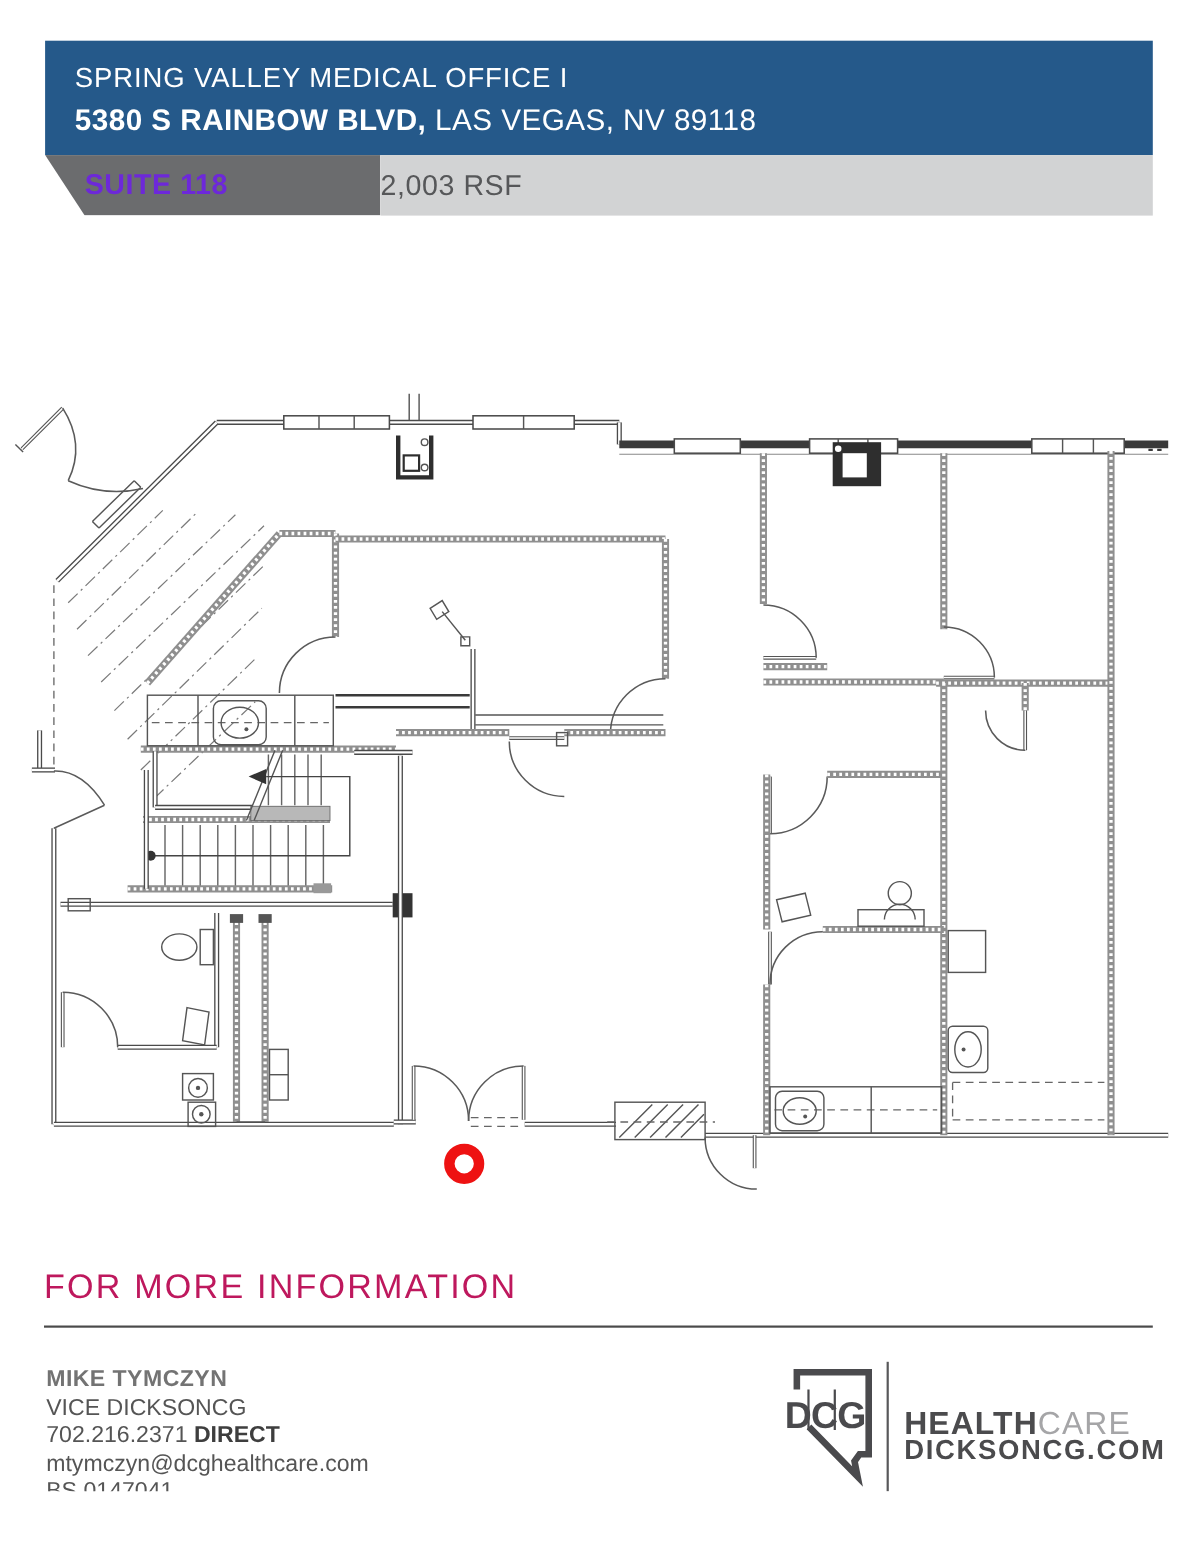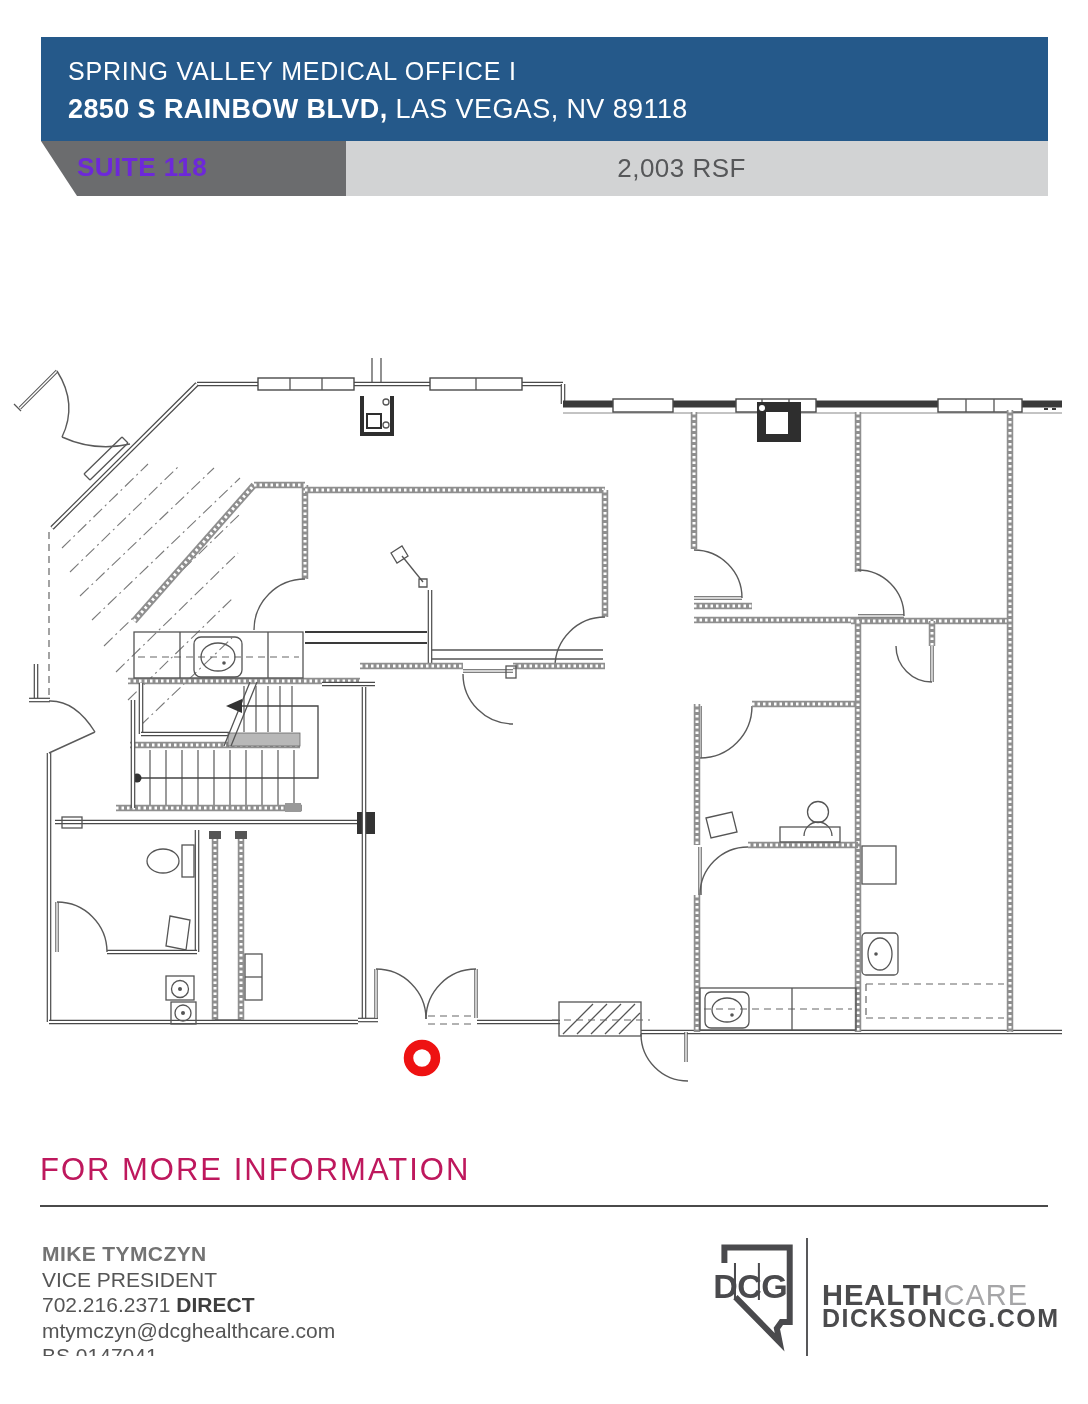--- a/index.html
+++ b/index.html
@@ -8,21 +8,21 @@
   .abs{position:absolute;}
   
   #blue-bar{left:41px;top:37px;width:1007px;height:104px;background:#25598a;}
   #title1{left:68px;top:57px;color:#ffffff;font-size:25px;letter-spacing:.8px;font-weight:500;}
   #title2{left:68px;top:94px;color:#ffffff;font-size:27px;letter-spacing:.4px;}
   #title2 .b{font-weight:bold;}
   #suite-tab{left:41px;top:141px;width:305px;height:55px;background:#6b6c6e;
              clip-path:polygon(0 0,100% 0,100% 100%,36px 100%);}
   #rsf-tab{left:346px;top:141px;width:702px;height:55px;background:#d2d3d4;}
   #suite-label{left:77px;top:152px;width:269px;text-align:left;color:#6d28d9;font-size:26px;font-weight:700;letter-spacing:.5px;}
-  #rsf-label{left:346px;top:153px;width:400px;text-align:right;color:#565759;font-size:26px;letter-spacing:.5px;}
+  #rsf-label{left:346px;top:153px;width:400px;text-align:left;color:#565759;font-size:26px;letter-spacing:.5px;}
   
   #fmi{left:40px;top:1152px;color:#be185d;font-size:31px;letter-spacing:2px;font-weight:500;}
   #rule{left:40px;top:1205px;width:1008px;height:2px;background:#4a4a4a;}
   #contact{left:42px;top:1241px;color:#555;font-size:21px;line-height:25.5px;}
   #contact .nm{font-weight:bold;color:#737373;letter-spacing:.4px;}
   #contact .dir{font-weight:bold;color:#3e3e3e;}
   #logo-divider{left:806px;top:1238px;width:2px;height:118px;background:#58585a;}
   #brand{left:822px;top:1279px;font-size:29px;font-weight:bold;color:#4b4b4d;letter-spacing:1px;}
   #brand .lt{color:#a5a5a7;font-weight:400;}
   #site{left:822px;top:1304px;font-size:25px;font-weight:bold;color:#4b4b4d;letter-spacing:1.5px;}
@@ -44,21 +44,21 @@
   .win{fill:#ffffff;stroke:#4a4a4a;stroke-width:1.4}
 </style>
 </head>
 <body>
 
 <div id="page">
 
   <div class="abs" id="blue-bar"></div>
   <div class="abs" id="title1">SPRING VALLEY MEDICAL OFFICE I</div>
   <div class="abs" id="title2">
-    <span class="b">2850 S RAINBOW BLVD,</span><span> LAS VEGAS, NV 89118</span>
+    <span class="b">5380 S RAINBOW BLVD,</span><span> LAS VEGAS, NV 89118</span>
   </div>
   <div class="abs" id="suite-tab"></div>
   <div class="abs" id="rsf-tab"></div>
   <div class="abs" id="suite-label">SUITE 118</div>
   <div class="abs" id="rsf-label">2,003 RSF</div>
 
   <div class="abs" style="left:0;top:0;width:1088px;height:1404px;">
   <svg width="1088" height="1404" viewBox="0 0 1088 1404">
     <g>
       <path class="dblx" d="M 197,384 H 563"></path>
@@ -317,21 +317,21 @@
 
     <circle cx="422" cy="1058" r="13.5" fill="none" stroke="#ee1212" stroke-width="9.5"></circle>
   </svg>
   </div>
 
   <div class="abs" id="fmi">FOR MORE INFORMATION</div>
   <div class="abs" id="rule"></div>
 
   <div class="abs" id="contact">
     <div class="nm">MIKE TYMCZYN</div>
-    <div>VICE PRESIDENT</div>
+    <div>VICE DICKSONCG</div>
     <div><span>702.216.2371 </span><span class="dir">DIRECT</span></div>
     <div>mtymczyn@dcghealthcare.com</div>
     <div>BS.0147041</div>
   </div>
 
   <svg class="abs" style="left:706px;top:1234px;" width="92" height="130" viewBox="0 0 100 130">
     <path d="M 20,26 V 9 H 91 V 90 H 82 L 77,97 L 80,112 L 32,63" fill="none" stroke="#4a4a4d" stroke-width="6.5" stroke-linejoin="miter"></path>
     <text x="8" y="64" font-family="Liberation Sans, sans-serif" font-weight="bold" font-size="37" fill="#4a4a4d">D</text>
     <text x="34" y="64" font-family="Liberation Sans, sans-serif" font-weight="bold" font-size="37" fill="#4a4a4d">C</text>
     <text x="60" y="64" font-family="Liberation Sans, sans-serif" font-weight="bold" font-size="37" fill="#4a4a4d">G</text>

